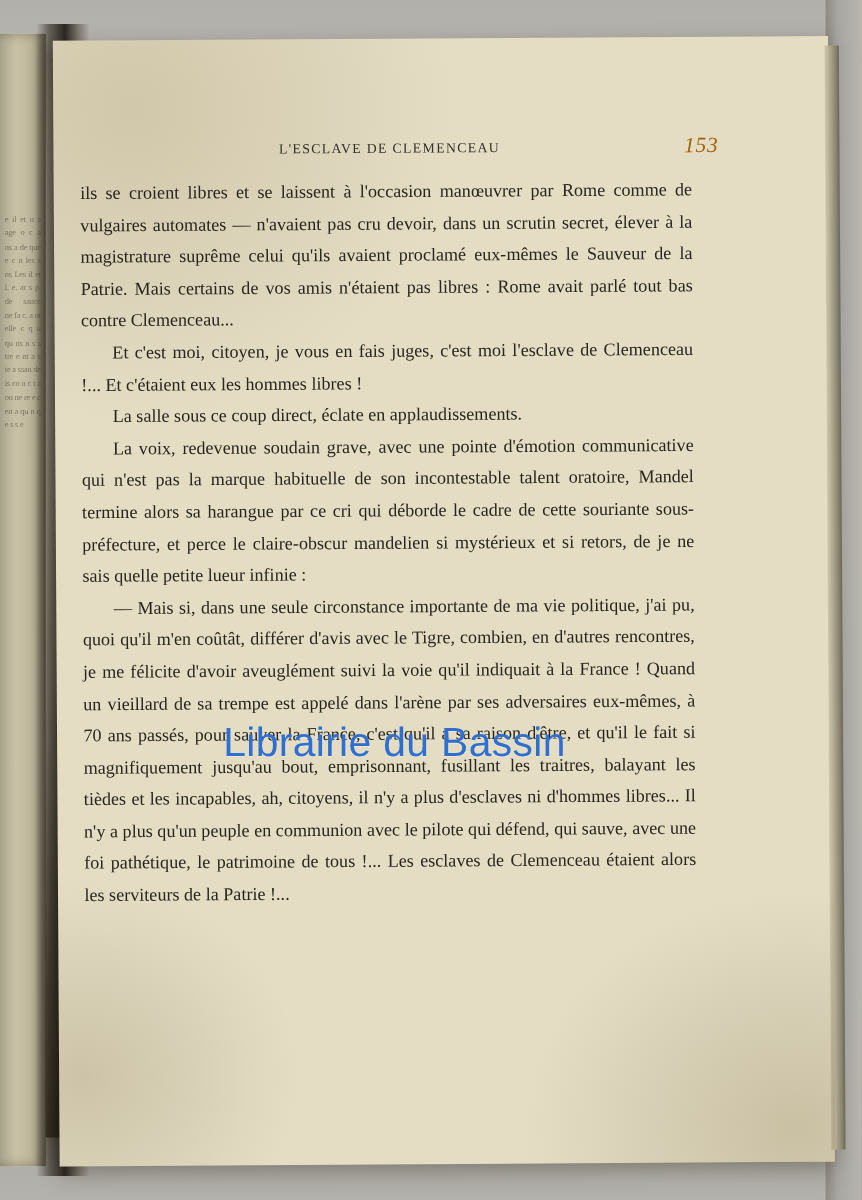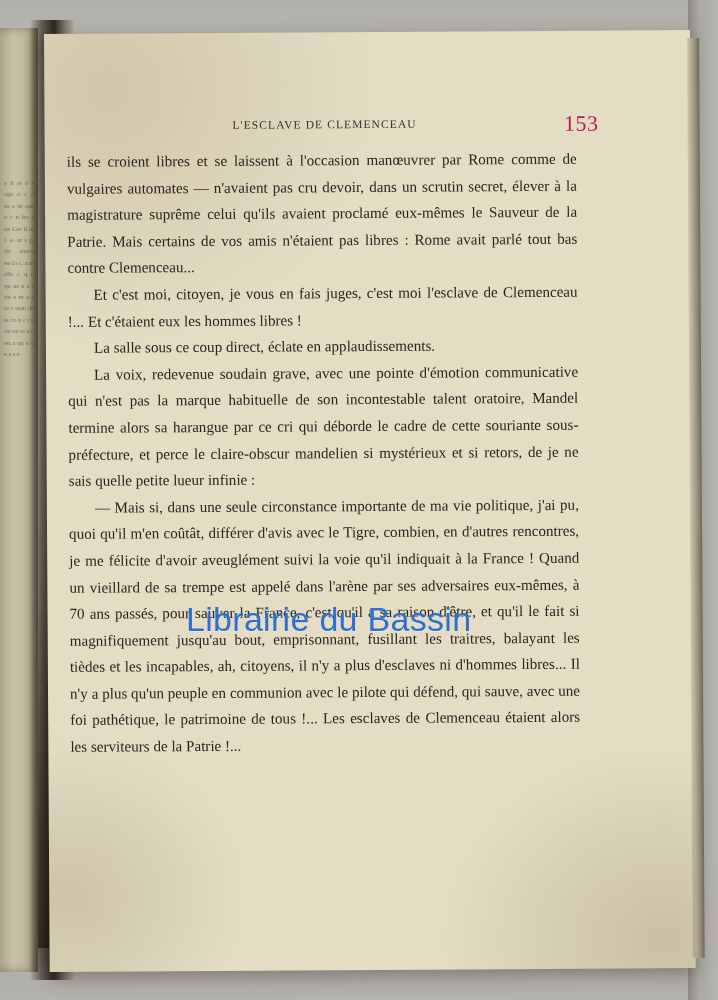--- a/index.html
+++ b/index.html
@@ -111,23 +111,24 @@
   .running-head {
     text-align: center;
     font-size: 11.5px;
     letter-spacing: 1.1px;
     color: #34302b;
     margin-left: 6px;
   }
   .folio {
     position: absolute;
     right: -22px; top: -6px;
-    font-size: 22px;
+    font-size: 18px;
     letter-spacing: .5px;
-    color: #be185d;
+    color: #a16207;
+    font-style: italic;
   }
   .body-text {
     margin-top: 17px;
     font-size: 15.1px;
     line-height: 26.6px;
     text-align: justify;
     text-justify: inter-word;
     color: #29251f;
   }
   .body-text p { margin: 0; }

